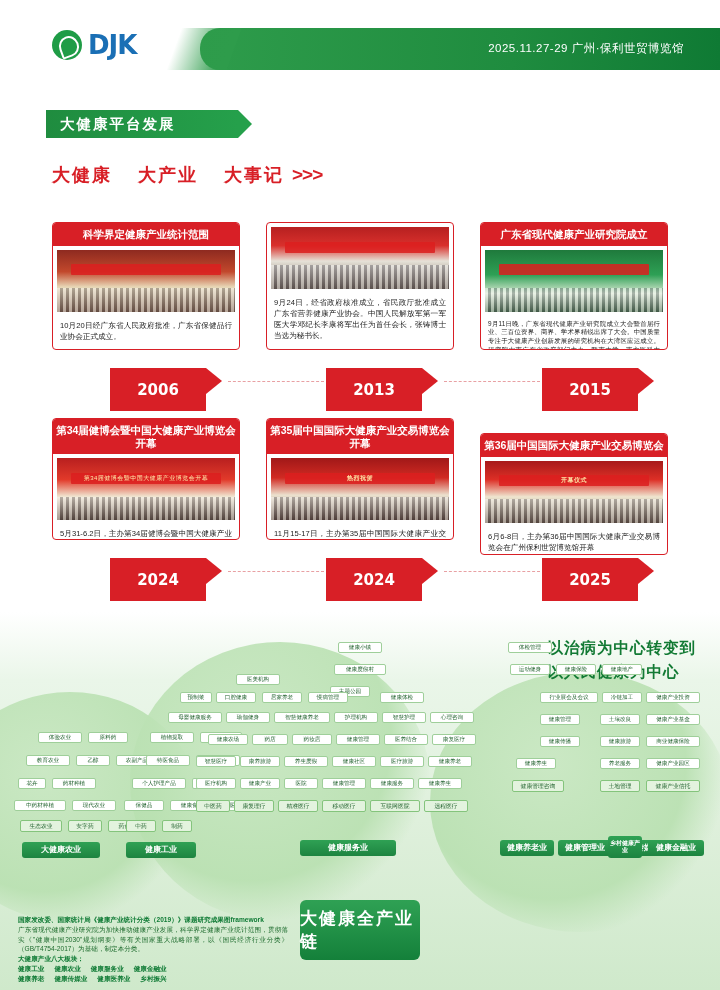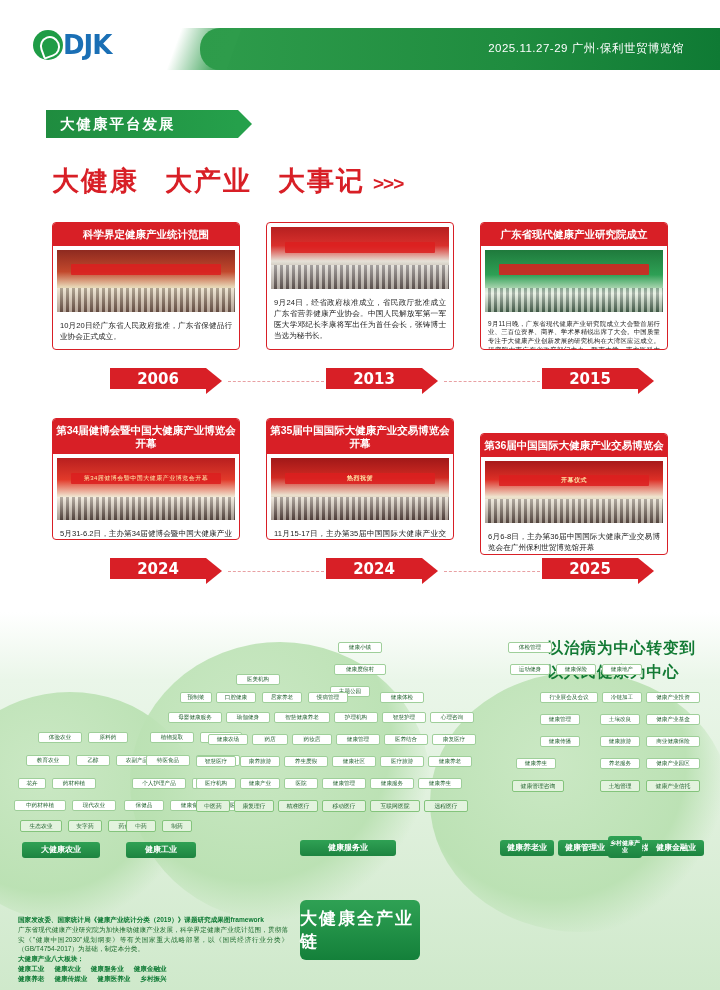--- a/index.html
+++ b/index.html
@@ -24,21 +24,21 @@
     content:""; position:absolute; left:-26px; top:0; width:60px; height:42px;
     background: linear-gradient(90deg, rgba(46,156,75,0) 0%, #2e9c4b 90%);
     transform: skewX(-20deg);
   }
   .header-date {
     position: absolute; right: 36px; top: 13px;
     color: #ffffff; font-size: 11.5px; letter-spacing: 0.5px;
     white-space: nowrap;
   }
   .logo {
-    position: absolute; left: 33px; top: 2px; display: flex; align-items: center; 
+    position: absolute; left: 52px; top: 2px; display: flex; align-items: center; gap: 6px;
   }
   .logo-mark {
     width: 30px; height: 30px; border-radius: 50%;
     background: #1f9c46; position: relative;
   }
   .logo-mark:after {
     content: ""; position: absolute; left: 7px; top: 6px; width: 16px; height: 17px;
     border: 2.5px solid #fff; border-radius: 50% 50% 50% 10%;
     transform: rotate(-20deg);
   }
@@ -61,21 +61,21 @@
     border-top: 14px solid transparent; border-bottom: 14px solid transparent;
     border-left: 14px solid #25a04b;
   }
 
   
   .big-title {
     position: absolute; left: 52px; top: 163px;
     display: flex; align-items: baseline; gap: 26px;
   }
   .big-title span.t {
-    font-size: 27px; font-weight: bold; color: #d81f26; letter-spacing: 2px;
+    font-size: 18px; font-weight: bold; color: #d81f26; letter-spacing: 2px;
     font-family: "DejaVu Sans", sans-serif;
   }
   .big-title span.arrows {
     font-size: 19px; color: #d81f26; font-weight: bold; letter-spacing: -1px;
     margin-left: -18px;
   }
 
   
   .card {
     position: absolute;
@@ -117,21 +117,21 @@
       rgba(40,40,60,0.35) 3px, rgba(40,40,60,0.35) 6px);
     opacity: 0.8;
   }
   .card-text {
     font-size: 7.6px; line-height: 1.45; color: #222;
     padding: 4px 7px 7px 7px; text-align: justify;
   }
 
   
   .year {
-    position: absolute; width: 96px; height: 21px;
+    position: absolute; width: 96px; height: 43px;
     background: #d81f26; color: #fff;
     font-size: 15px; font-weight: bold;
     display: flex; align-items: center; justify-content: center;
     font-family: "DejaVu Sans", sans-serif;
   }
   .year:after {
     content:""; position:absolute; right:-16px; top:0;
     border-top: 13px solid transparent; border-bottom: 13px solid transparent;
     border-left: 16px solid #d81f26;
   }

